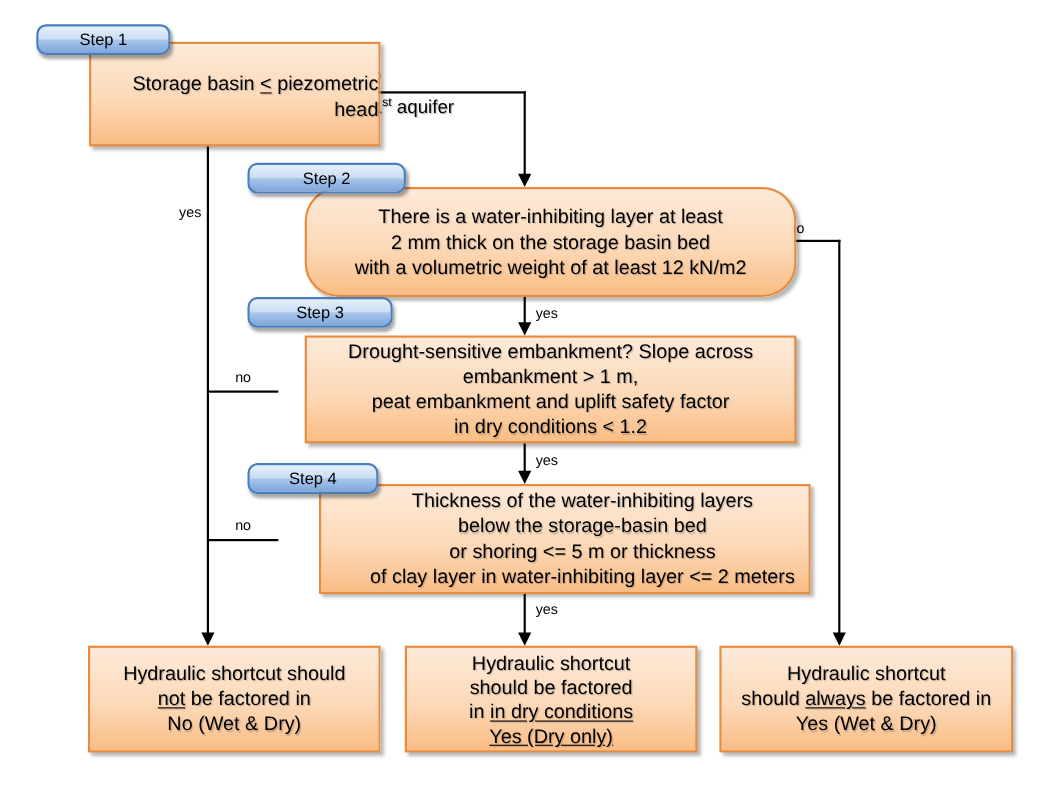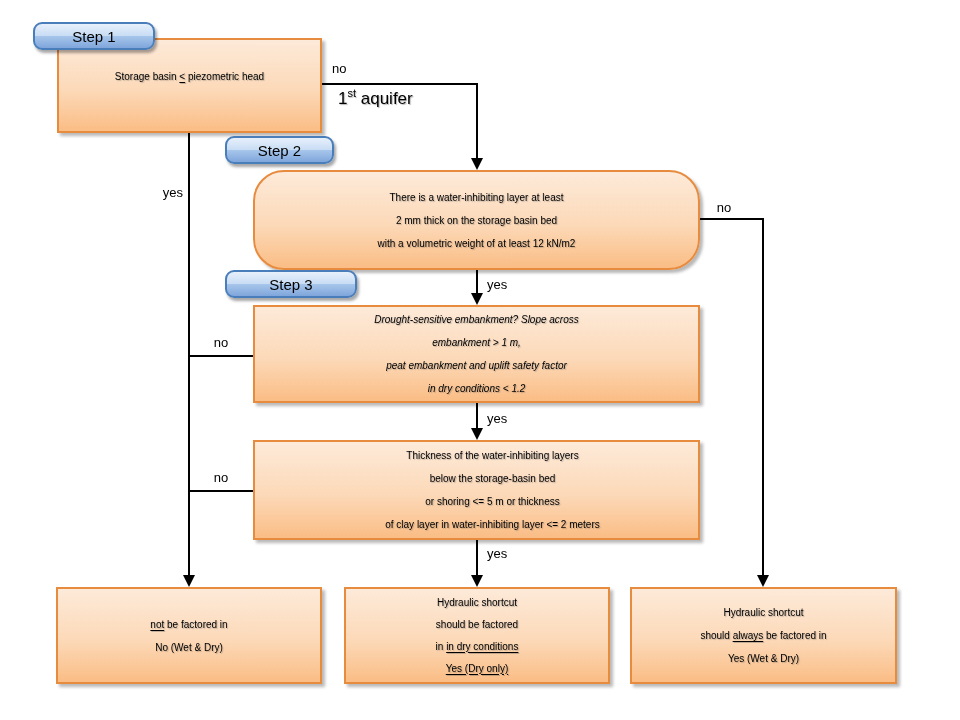--- a/index.html
+++ b/index.html
@@ -7,22 +7,23 @@
     position:relative; width:960px; height:720px; background:#ffffff; overflow:hidden;
     font-family:"Liberation Sans", sans-serif; color:#000;
   }
   
   .obox {
     position:absolute; box-sizing:border-box;
     border:2px solid #e78b3f;
     background:linear-gradient(to bottom, #fdead9 0%, #fcd9b8 55%, #fabd85 100%);
     box-shadow:3px 3px 3px rgba(0,0,0,0.28);
     display:flex; flex-direction:column; justify-content:center; align-items:center;
-    text-align:left; font-size:10px; line-height:23px;
+    text-align:right; font-size:18px; line-height:23px;
     text-shadow:1px 1px 1px rgba(90,90,90,0.35);
+    margin-left:24px;
   }
   .obox.topalign { justify-content:flex-start; padding-top:25px; }
   
   .badge {
     position:absolute; box-sizing:border-box;
     border:2px solid #4a7ebb; border-radius:9px;
     background:linear-gradient(to bottom, #e7f0fb 0%, #c9ddf4 48%, #a6c5ea 52%, #7fa6db 100%);
     box-shadow:2px 3px 3px rgba(0,0,0,0.35);
     display:flex; align-items:center; justify-content:center;
     font-size:15px; z-index:5;
@@ -84,49 +85,51 @@
   <div class="obox topalign" style="left:57px; top:38px; width:265px; height:95px;">
     <div><span>Storage basin </span><span class="u">&lt;</span><span> piezometric head</span></div>
   </div>
 
   <div class="obox" style="left:253px; top:170px; width:447px; height:100px;border-radius:31px;">
     <span class="tline">There is a water-inhibiting layer at least</span>
     <span class="tline">2 mm thick on the storage basin bed</span>
     <span class="tline">with a volumetric weight of at least 12 kN/m2</span>
   </div>
 
-  <div class="obox" style="left:253px; top:305px; width:447px; height:98px;font-style:italic;">
+  <div class="obox" style="left:253px; top:305px; width:447px; height:98px;">
     <span class="tline">Drought-sensitive embankment? Slope across</span>
     <span class="tline">embankment &gt; 1 m,</span>
     <span class="tline">peat embankment and uplift safety factor</span>
     <span class="tline">in dry conditions &lt; 1.2</span>
   </div>
 
-  <div class="obox" style="left:253px; top:440px; width:447px; height:100px;padding-left:32px;">
+  <div class="obox" style="left:266px; top:440px; width:447px; height:100px;padding-left:32px;">
     <span class="tline">Thickness of the water-inhibiting layers</span>
     <span class="tline">below the storage-basin bed</span>
     <span class="tline">or shoring &lt;= 5 m or thickness</span>
     <span class="tline">of clay layer in water-inhibiting layer &lt;= 2 meters</span>
   </div>
 
   <div class="obox" style="left:56px; top:587px; width:266px; height:97px;">
+    <span class="tline">Hydraulic shortcut should</span>
     <span class="tline"><span class="u">not</span><span> be factored in</span></span>
     <span class="tline">No (Wet &amp; Dry)</span>
   </div>
 
   <div class="obox" style="left:344px; top:587px; width:266px; height:97px; line-height:22px;">
     <span class="tline">Hydraulic shortcut</span>
     <span class="tline">should be factored</span>
     <span class="tline"><span>in </span><span class="u">in dry conditions</span></span>
     <span class="tline u">Yes (Dry only)</span>
   </div>
 
   <div class="obox" style="left:630px; top:587px; width:267px; height:97px;">
     <span class="tline">Hydraulic shortcut</span>
     <span class="tline"><span>should </span><span class="u">always</span><span> be factored in</span></span>
     <span class="tline">Yes (Wet &amp; Dry)</span>
   </div>
 
   <div class="badge" style="left:18px; top:22px; width:122px; height:28px;margin-left:15px;">Step 1</div>
-  <div class="badge" style="left:225px; top:136px; width:109px; height:28px;">Step 2</div>
+  <div class="badge" style="left:225px; top:148px; width:144px; height:28px;">Step 2</div>
   <div class="badge" style="left:225px; top:270px; width:132px; height:28px;">Step 3</div>
+  <div class="badge" style="left:225px; top:421px; width:119px; height:28px;">Step 4</div>
 
 </div>
 
 </body></html>

